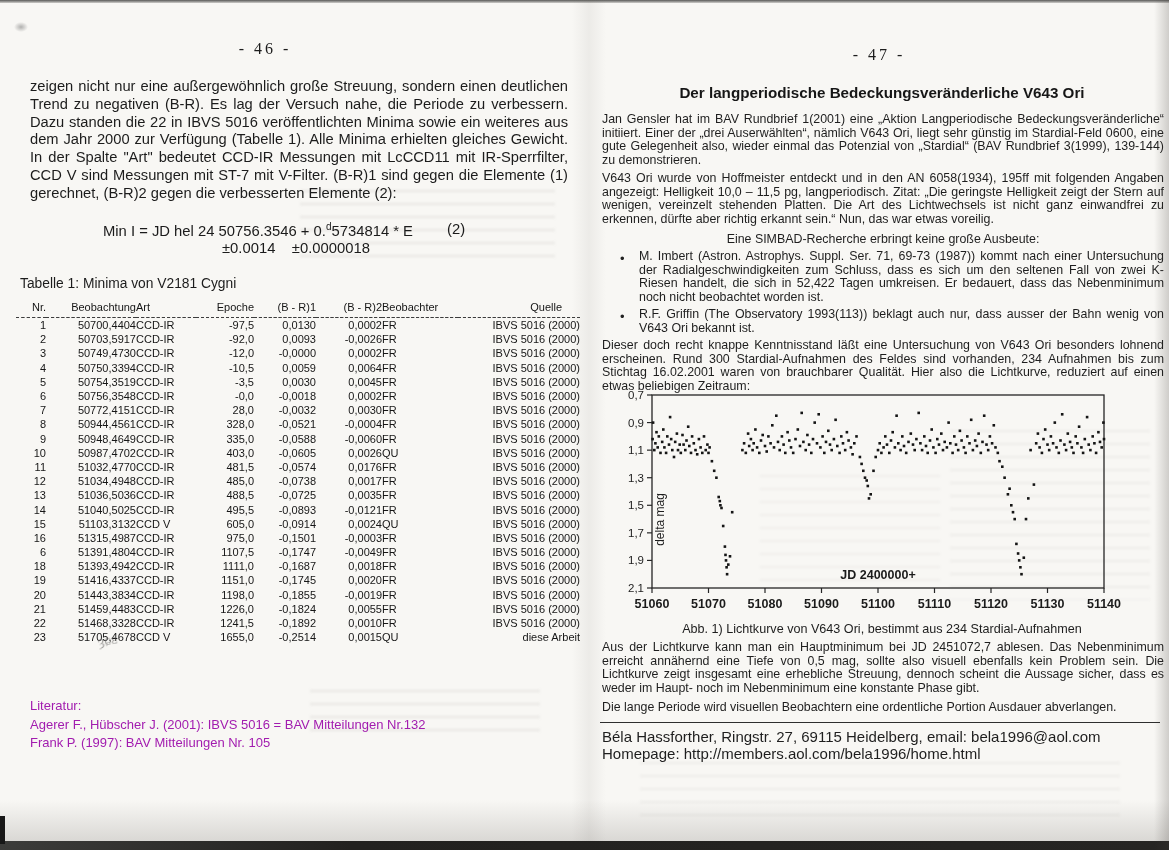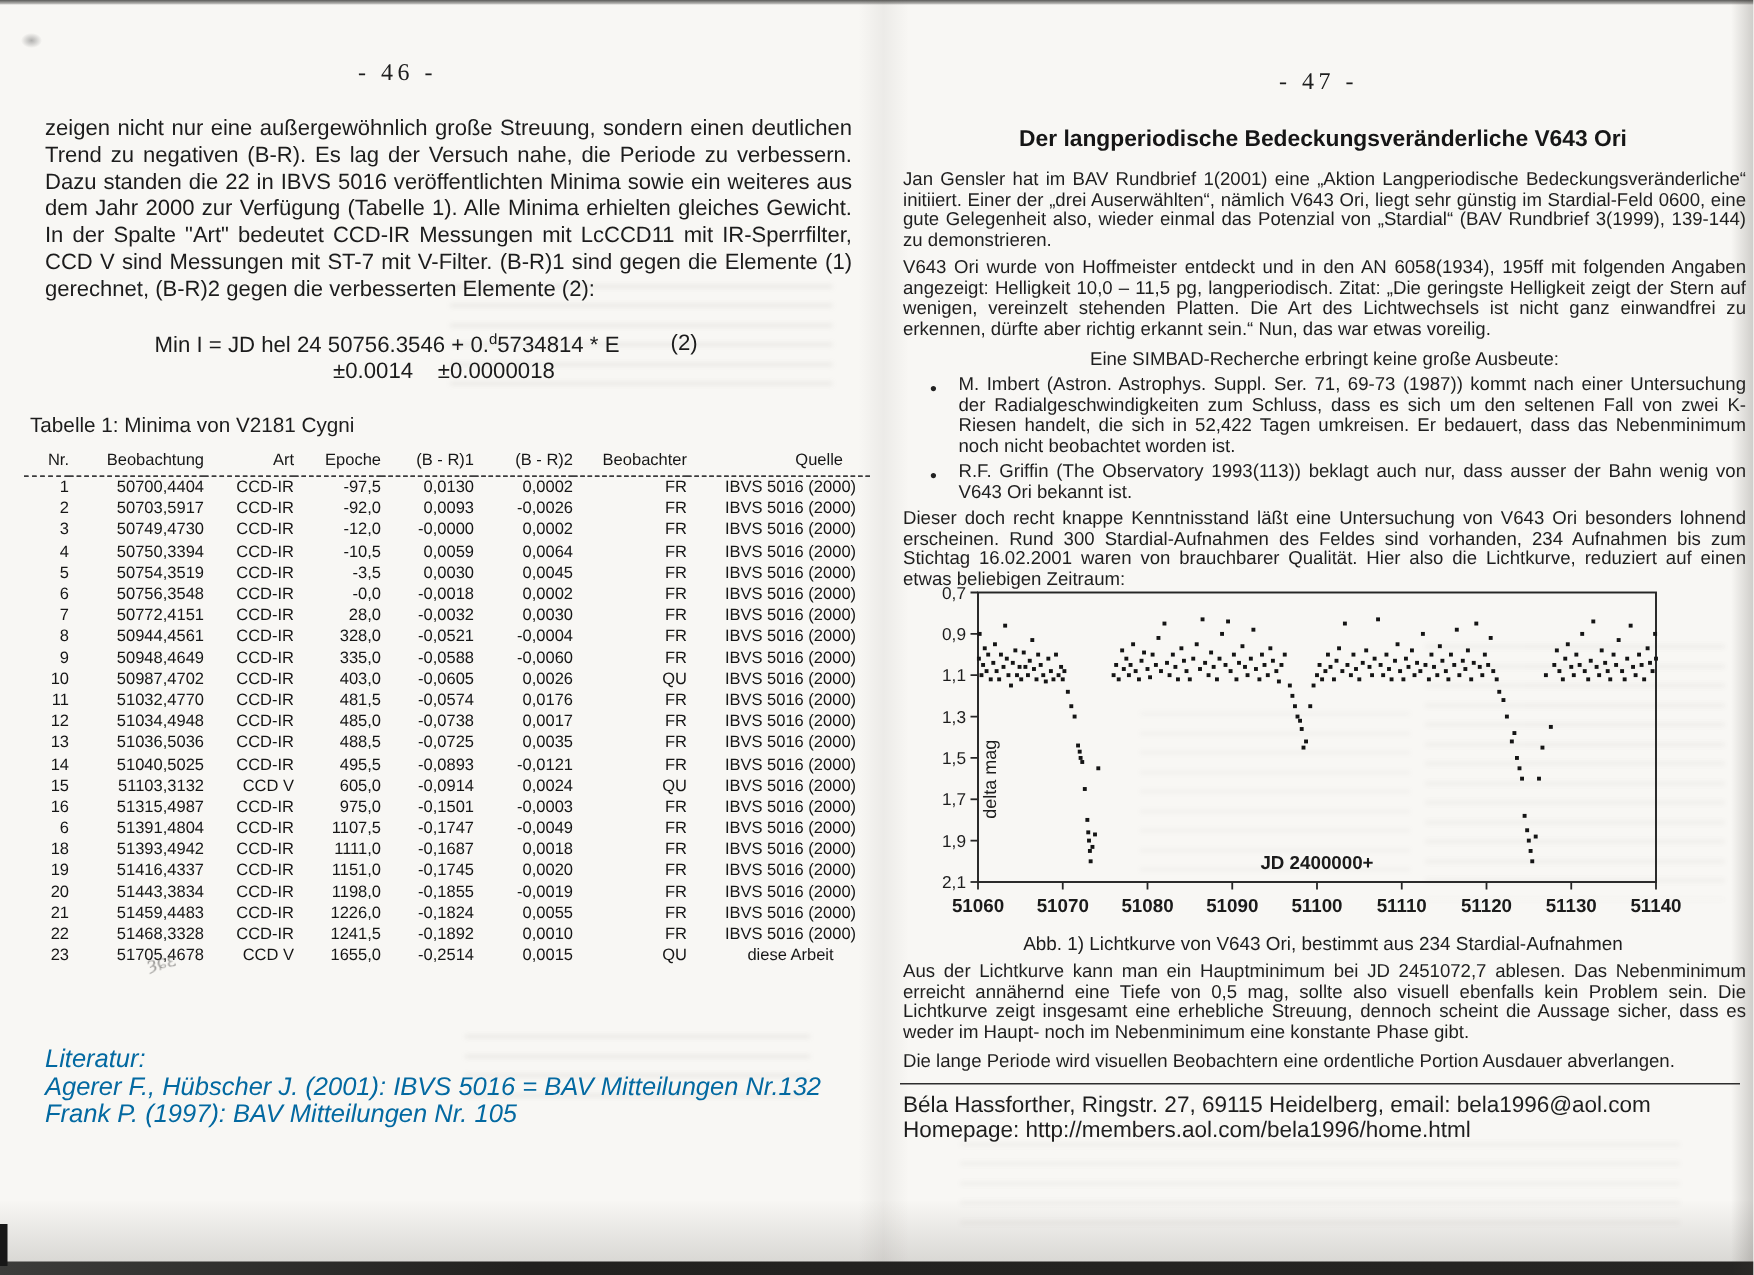--- a/index.html
+++ b/index.html
@@ -23,24 +23,24 @@
   .pgnum{font-family:"Liberation Serif",serif;font-size:16px;letter-spacing:3px;color:#1d1d1d;}
   .jtext{font-size:12.4px;line-height:13.6px;text-align:justify;color:#1e1e1e;}
   .ltext{font-size:14.7px;line-height:17.8px;text-align:justify;color:#1c1c1c;}
   
   .formula{font-size:14.8px;color:#1b1b1b;white-space:pre;}
   .formula sup{font-size:10px;vertical-align:super;}
   .tbl-title{font-size:13.8px;color:#1c1c1c;}
   table.minima{border-collapse:collapse;font-size:11px;color:#161616;}
   table.minima th{font-weight:normal;border-bottom:1.4px dashed #3c3c3c;padding:1px 0 4px 0;white-space:nowrap;}
   table.minima td{padding:0;height:14.2px;white-space:nowrap;}
-  .al-r{text-align:right;} .al-c{text-align:right;} .al-l{text-align:center;padding-left:16px !important;}
+  .al-r{text-align:right;} .al-c{text-align:left;} .al-l{text-align:right;padding-left:16px !important;}
   th.q{text-align:right;padding-right:18px !important;}
   .smudge{font-size:12px;color:#6f6e6c;opacity:.65;transform:rotate(-10deg);filter:blur(.4px);font-family:"DejaVu Serif",serif;}
-  .lit{font-size:17px;line-height:18px;color:#0369a1;font-style:italic;}
+  .lit{font-size:13px;line-height:18px;color:#a21caf;}
   
   .rtitle{font-size:15.2px;font-weight:bold;text-align:center;color:#161616;}
   .bullet-dot{position:absolute;left:0;top:1px;font-size:13px;}
   .bullet-body{margin-left:19px;}
   .caption{font-size:12.6px;text-align:center;color:#1d1d1d;}
   .rule{border-top:1.3px solid #2e2e2e;}
   .footer-line{font-size:15px;color:#1e1e1e;line-height:16px;}
   svg text{font-family:"Liberation Sans",sans-serif;}
 </style>
 </head>

